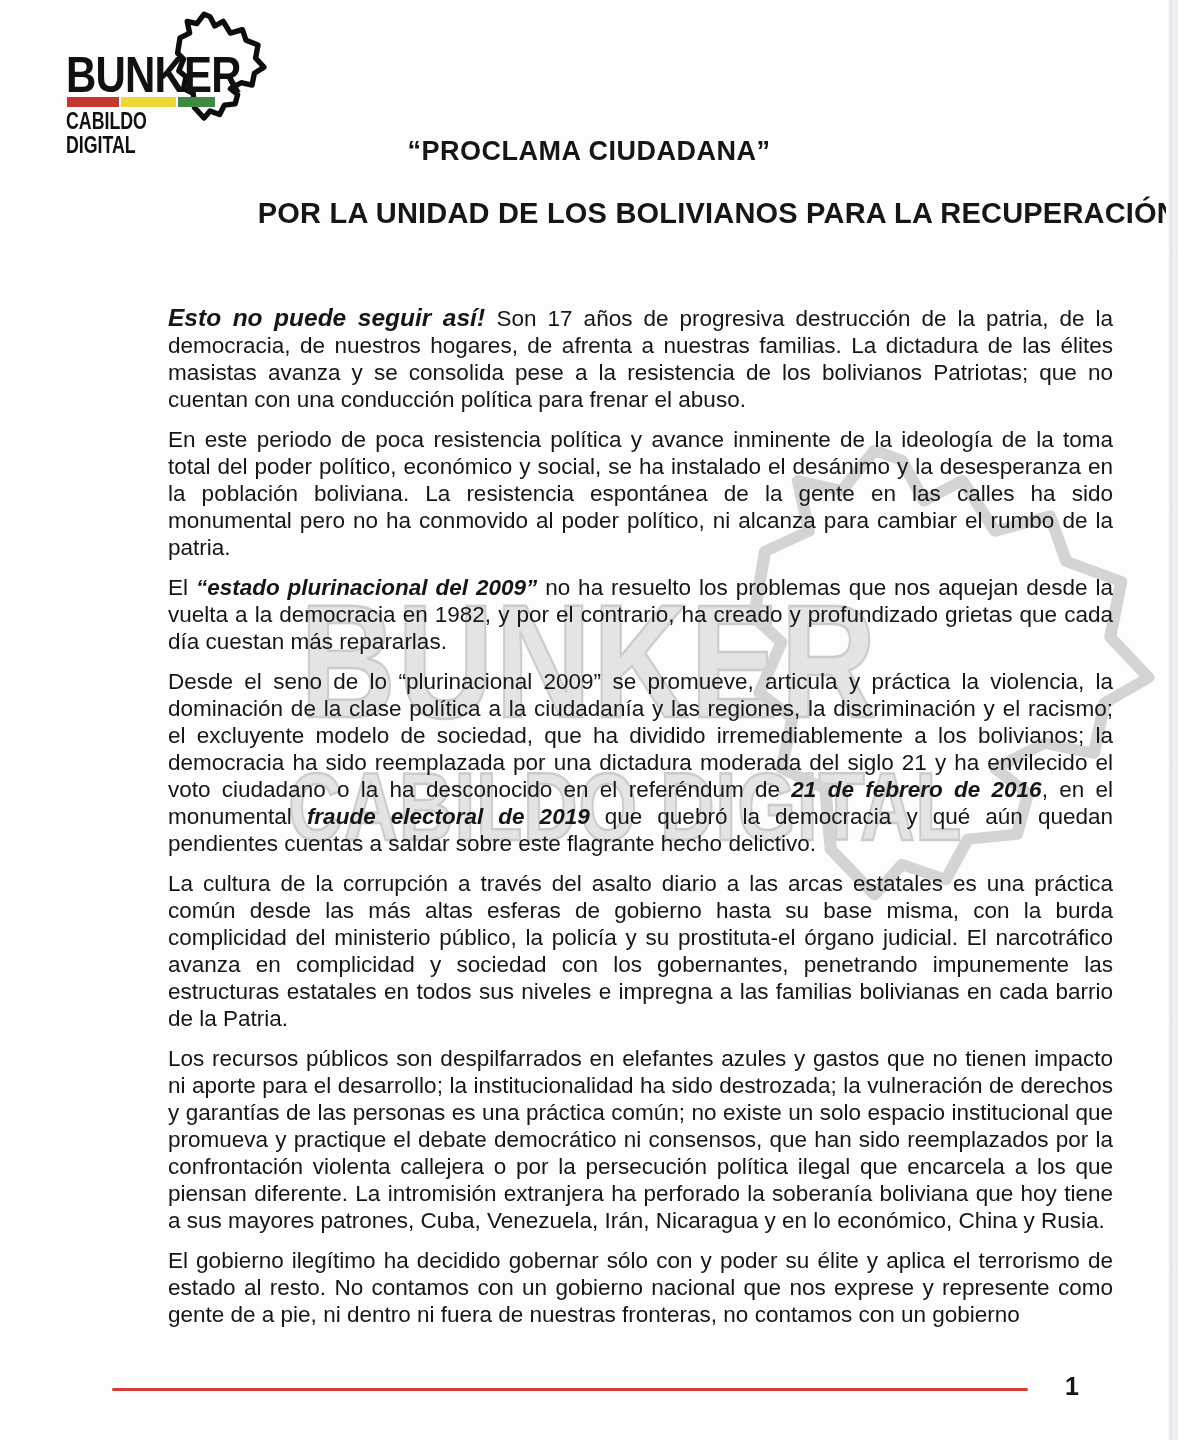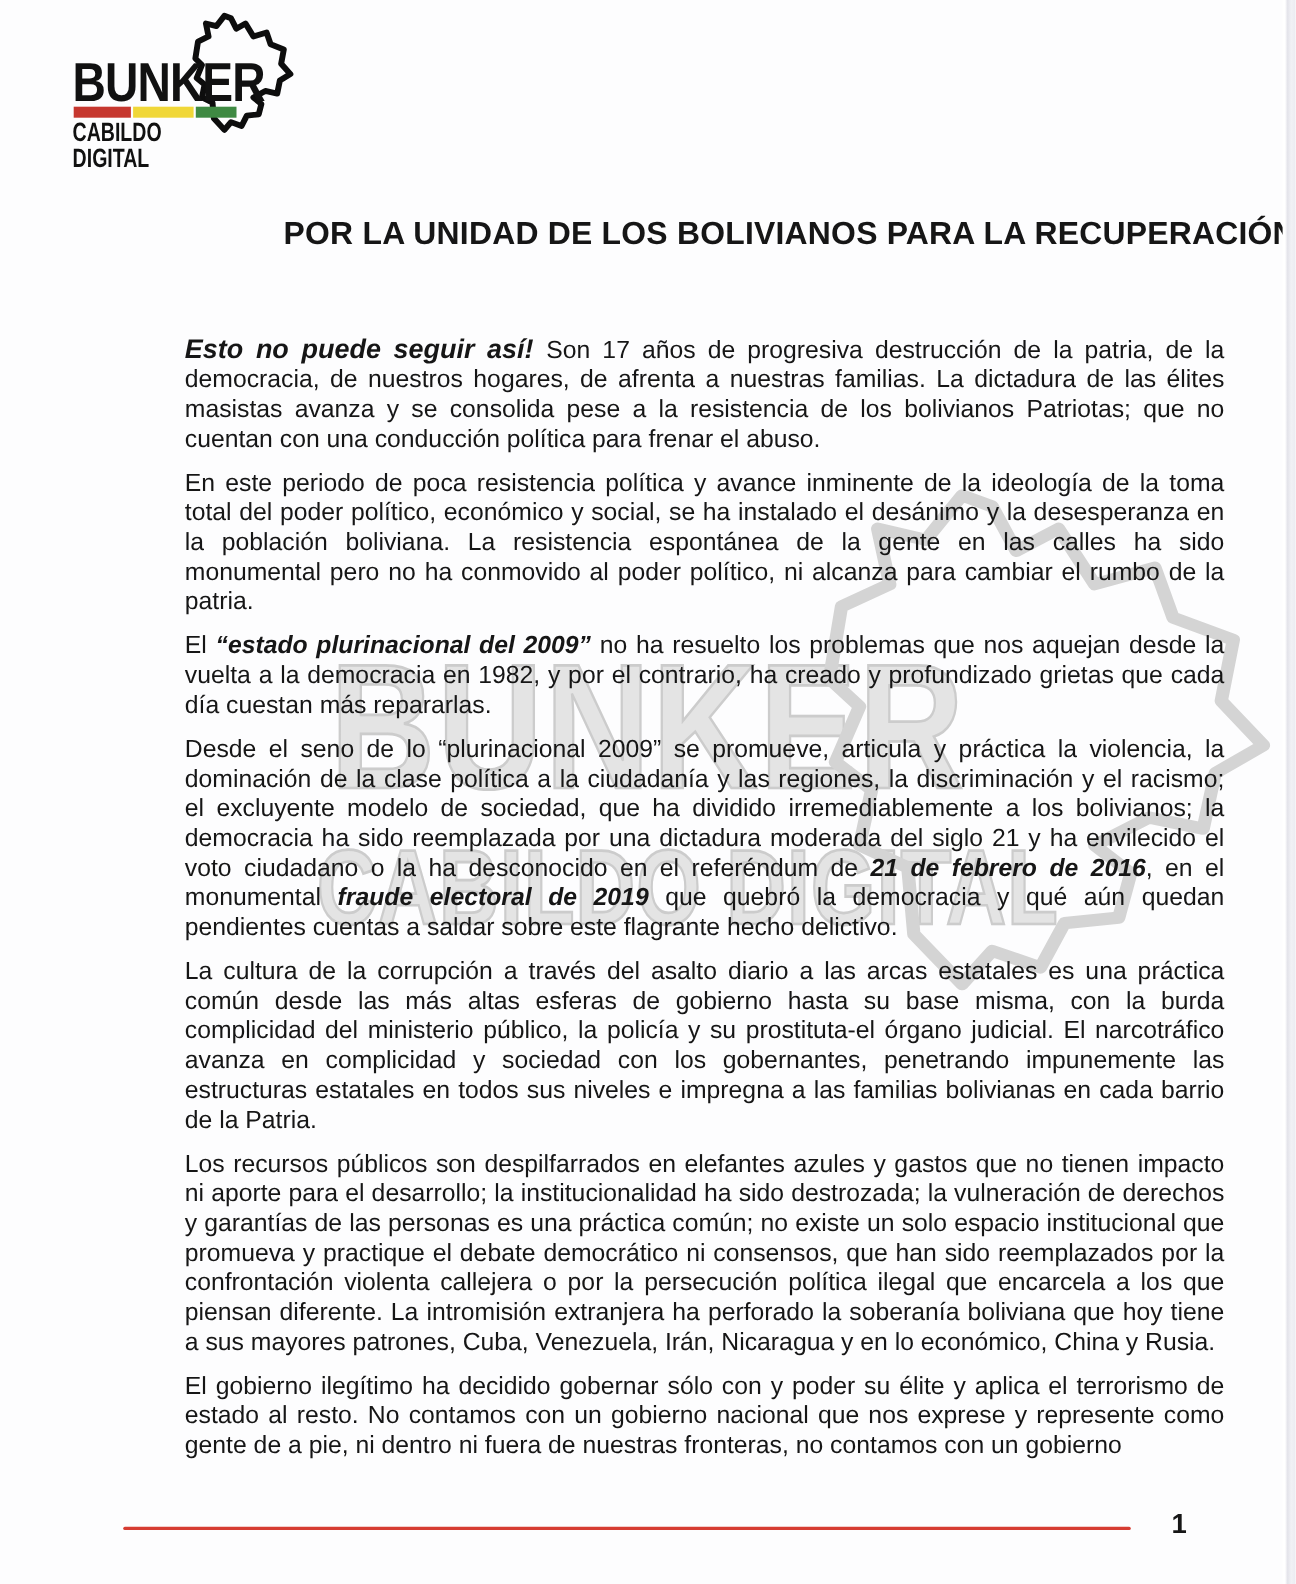--- a/index.html
+++ b/index.html
@@ -86,20 +86,21 @@
     </svg>
     <div class="logo-bunker">BUNKER</div>
     <div class="logo-flag">
       <span class="flag-red" style="background: rgb(198, 55, 47);"></span>
       <span class="flag-yellow" style="background: rgb(240, 215, 56);"></span>
       <span class="flag-green" style="background: rgb(63, 138, 67);"></span>
     </div>
     <div class="logo-cabildo">CABILDO DIGITAL</div>
   </div>
 
+  <div class="doc-title">“PROCLAMA CIUDADANA”</div>
   <div class="doc-subtitle">
     <div>POR LA UNIDAD DE LOS BOLIVIANOS PARA LA RECUPERACIÓN</div>
   </div>
 
   <div class="content" id="paragraphs">
       <p><span class="bi">Esto no puede seguir así! </span><span>Son 17 años de progresiva destrucción de la patria, de la democracia, de nuestros hogares, de afrenta a nuestras familias. La dictadura de las élites masistas avanza y se consolida pese a la resistencia de los bolivianos Patriotas; que no cuentan con una conducción política para frenar el abuso.</span></p>
       <p><span>En este periodo de poca resistencia política y avance inminente de la ideología de la toma total del poder político, económico y social, se ha instalado el desánimo y la desesperanza en la población boliviana. La resistencia espontánea de la gente en las calles ha sido monumental pero no ha conmovido al poder político, ni alcanza para cambiar el rumbo de la patria.</span></p>
       <p><span>El </span><span class="i">“estado plurinacional del 2009”</span><span> no ha resuelto los problemas que nos aquejan desde la vuelta a la democracia en 1982, y por el contrario, ha creado y profundizado grietas que cada día cuestan más repararlas.</span></p>
       <p><span>Desde el seno de lo “plurinacional 2009” se promueve, articula y práctica la violencia, la dominación de la clase política a la ciudadanía y las regiones, la discriminación y el racismo; el excluyente modelo de sociedad, que ha dividido irremediablemente a los bolivianos; la democracia ha sido reemplazada por una dictadura moderada del siglo 21 y ha envilecido el voto ciudadano o la ha desconocido en el referéndum de </span><span class="i">21 de febrero de 2016</span><span>, en el monumental </span><span class="i">fraude electoral de 2019</span><span> que quebró la democracia y qué aún quedan pendientes cuentas a saldar sobre este flagrante hecho delictivo.</span></p>
       <p><span>La cultura de la corrupción a través del asalto diario a las arcas estatales es una práctica común desde las más altas esferas de gobierno hasta su base misma, con la burda complicidad del ministerio público, la policía y su prostituta-el órgano judicial. El narcotráfico avanza en complicidad y sociedad con los gobernantes, penetrando impunemente las estructuras estatales en todos sus niveles e impregna a las familias bolivianas en cada barrio de la Patria.</span></p>

